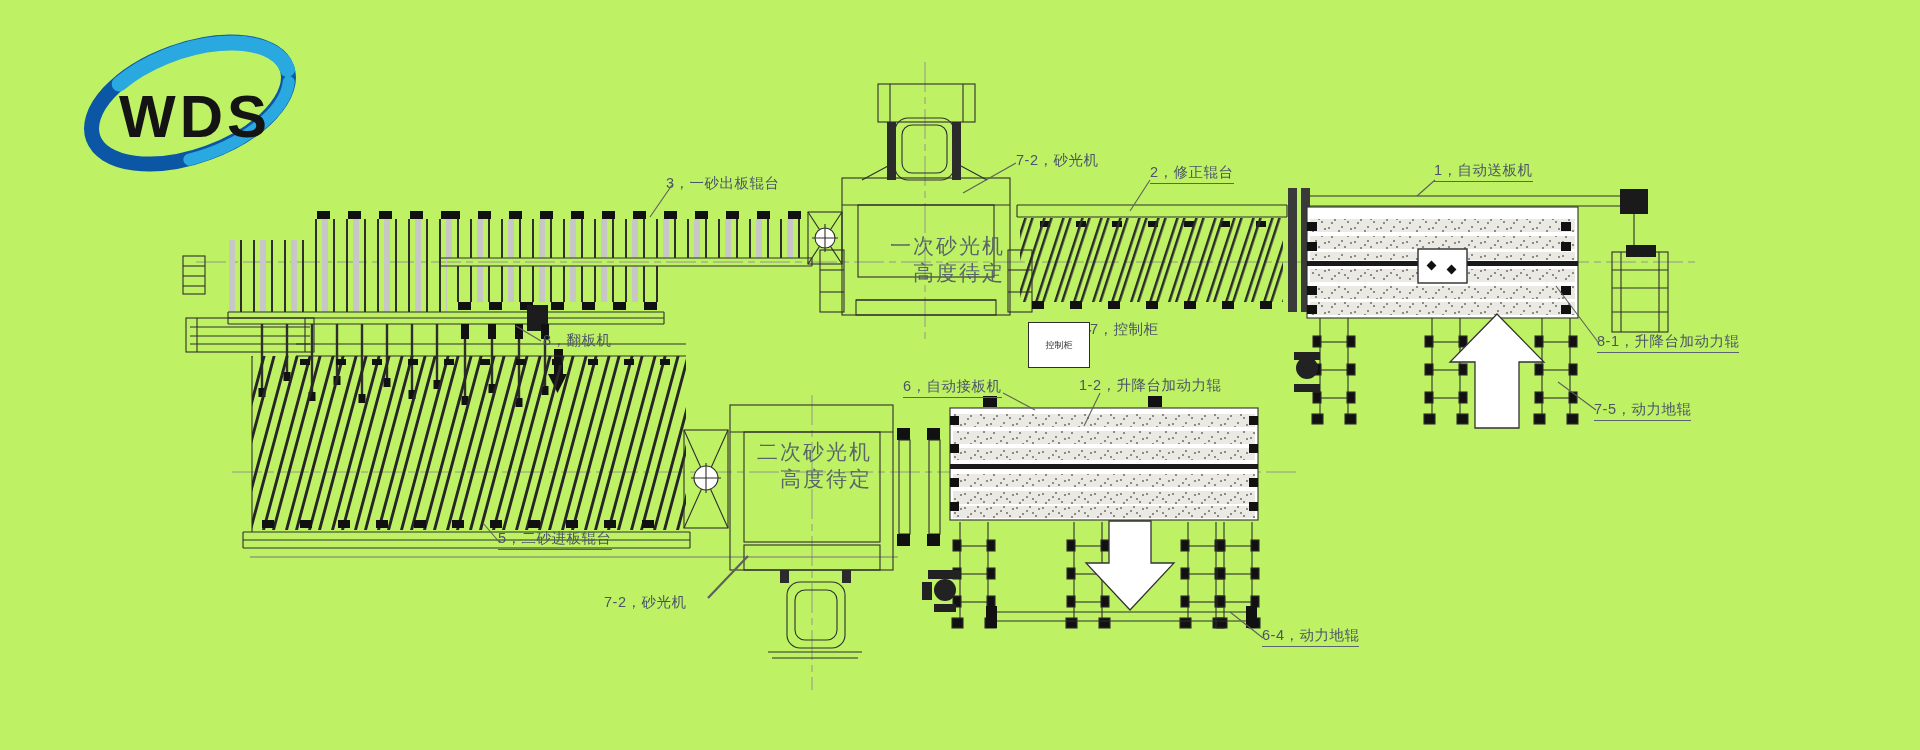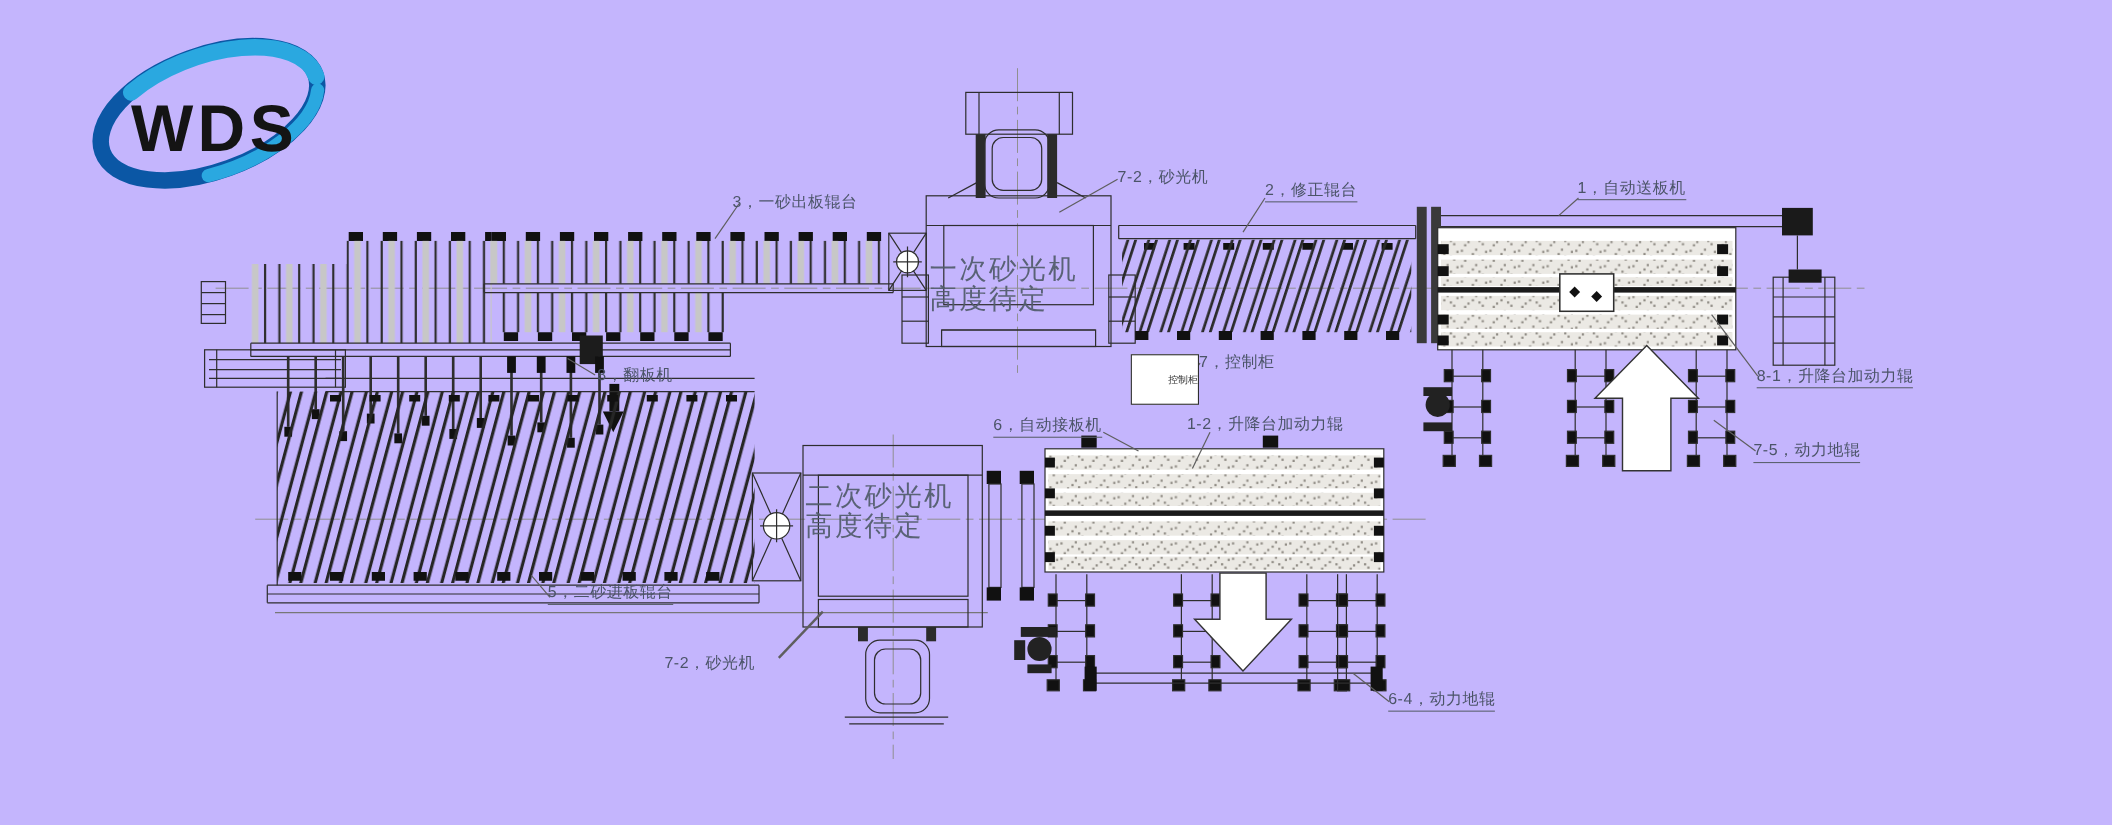--- a/index.html
+++ b/index.html
@@ -1,24 +1,24 @@
 <!DOCTYPE html>
 <html><head>
 <meta charset="utf-8">
 <style>
   html,body{margin:0;padding:0;background:#fff;}
-  #canvas{position:relative;width:1920px;height:750px;background:#c4b5fd;overflow:hidden;
+  #canvas{position:relative;width:1920px;height:750px;background:#bef264;overflow:hidden;
           font-family:"Liberation Sans",sans-serif;}
   #art{position:absolute;left:0;top:0;}
   .lbl{position:absolute;font-size:14.5px;color:#4b5468;letter-spacing:.5px;white-space:nowrap;}
   .lbl.u{border-bottom:1px solid #5c6270;padding-bottom:1px;text-align:right;}
-  .note{position:absolute;text-align:left;font-size:25px;line-height:27px;color:#515c6b;
+  .note{position:absolute;text-align:right;font-size:21px;line-height:27px;color:#515c6b;
         letter-spacing:2px;opacity:.92;}
   #cabinet{position:absolute;left:1028px;top:322px;width:60px;height:44px;border:1.5px solid #2e2e2e;
-           background:#fff;display:flex;align-items:center;justify-content:flex-end;}
+           background:#fff;display:flex;align-items:center;justify-content:center;}
   #cabinet span{font-size:9px;color:#333;letter-spacing:0;}
   #logo{position:absolute;left:75px;top:25px;}
 </style>
 </head>
 <body>
 
 <div id="canvas">
 
   <svg id="art" width="1920" height="750" viewBox="0 0 1920 750">
     <defs>

